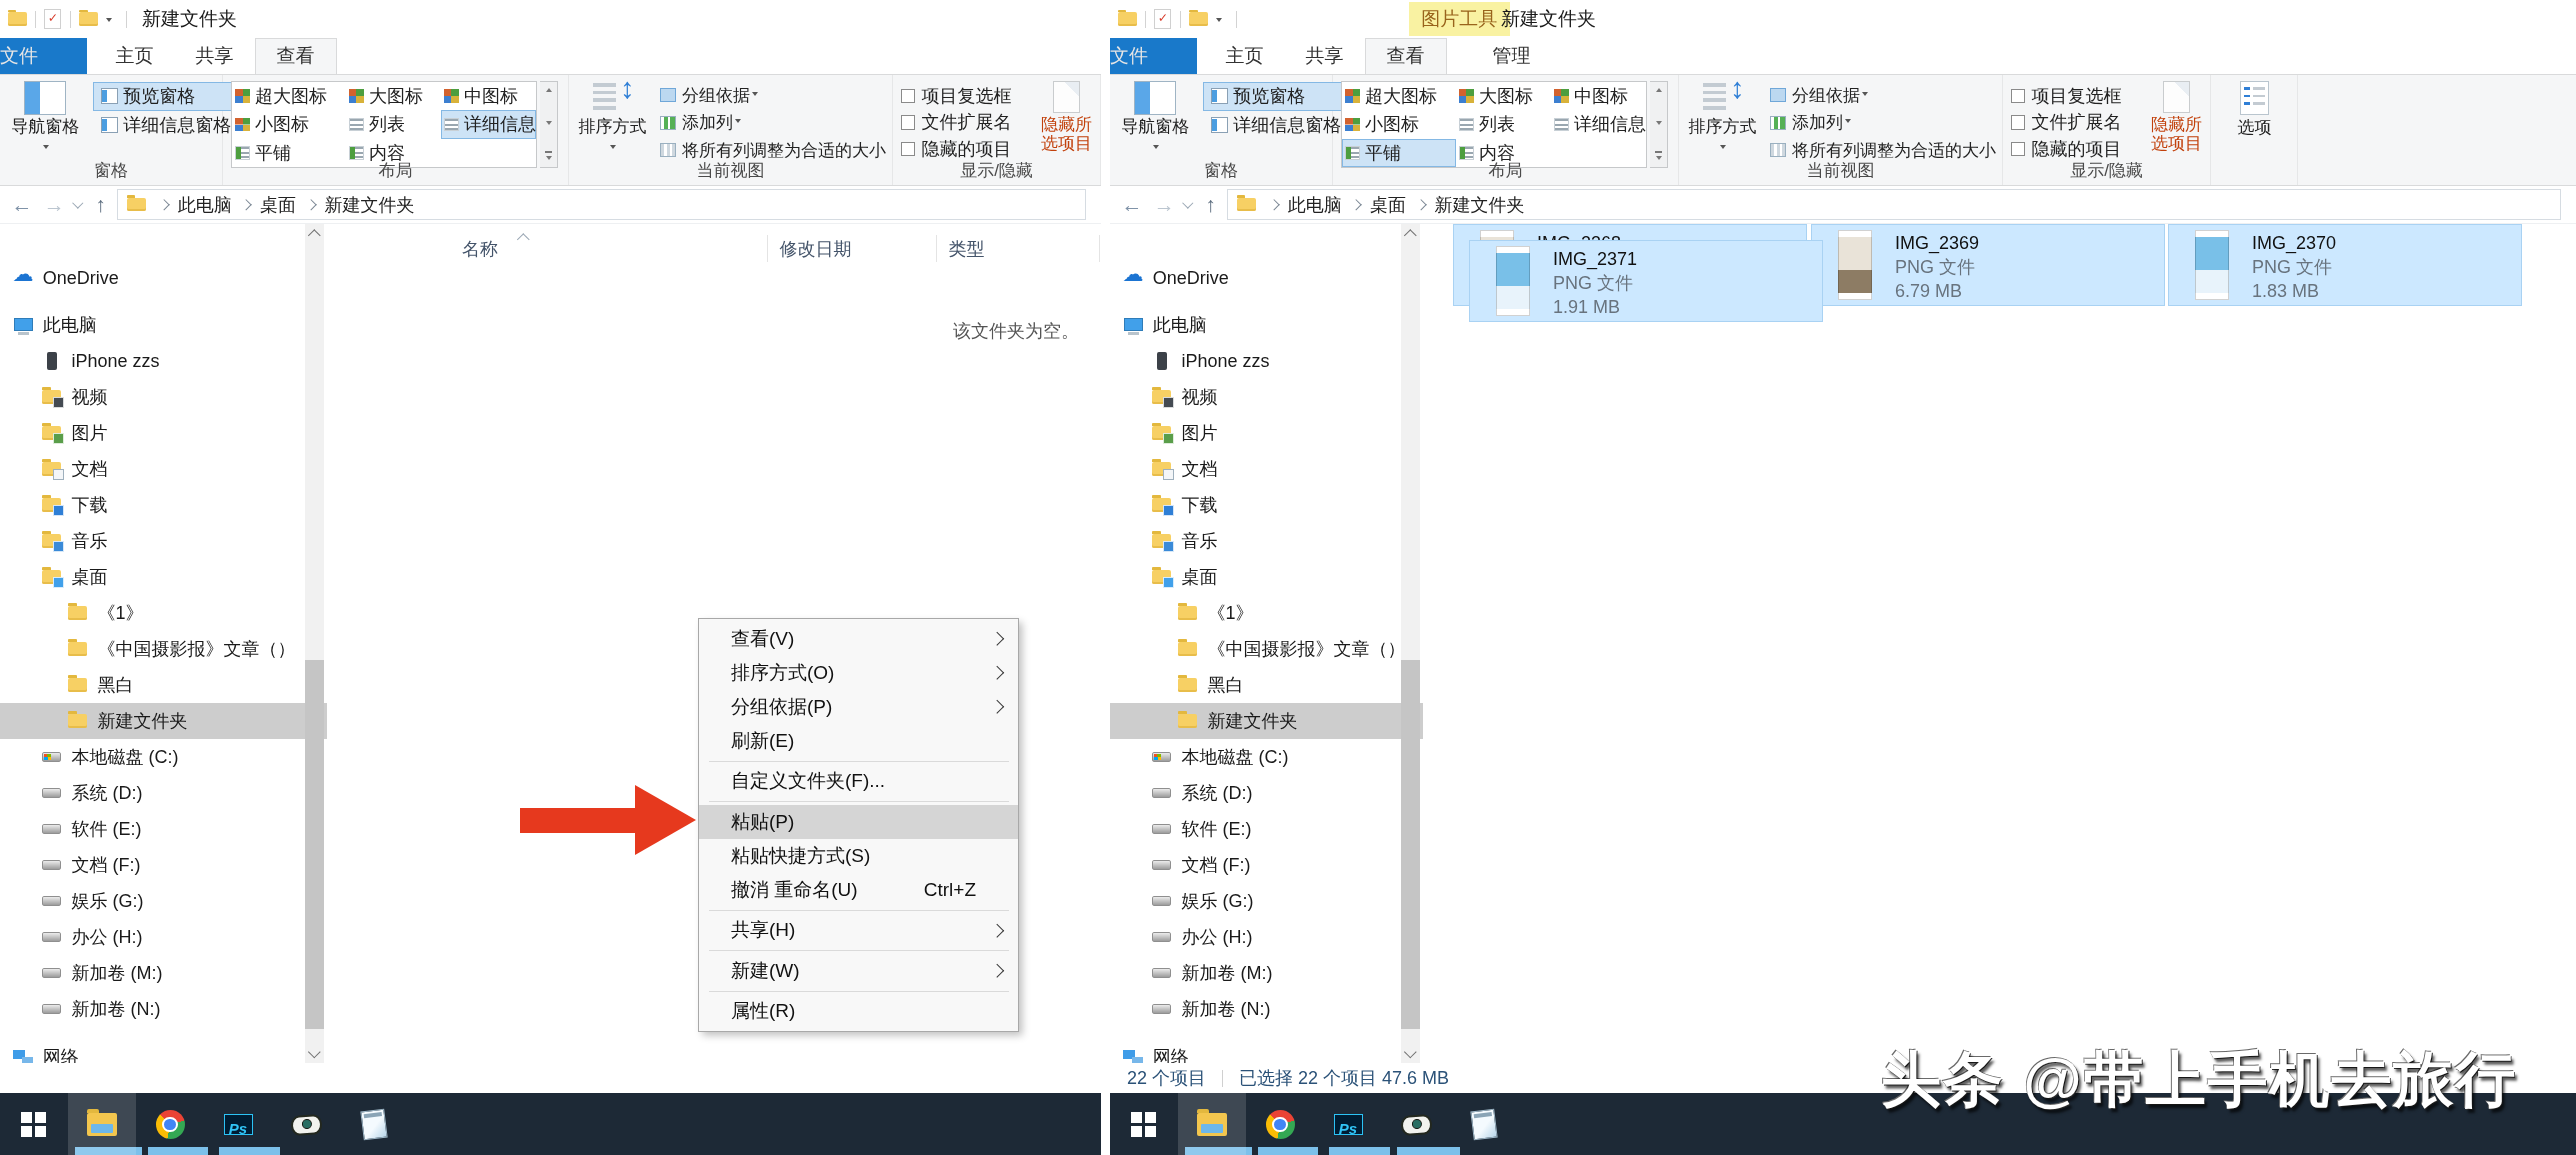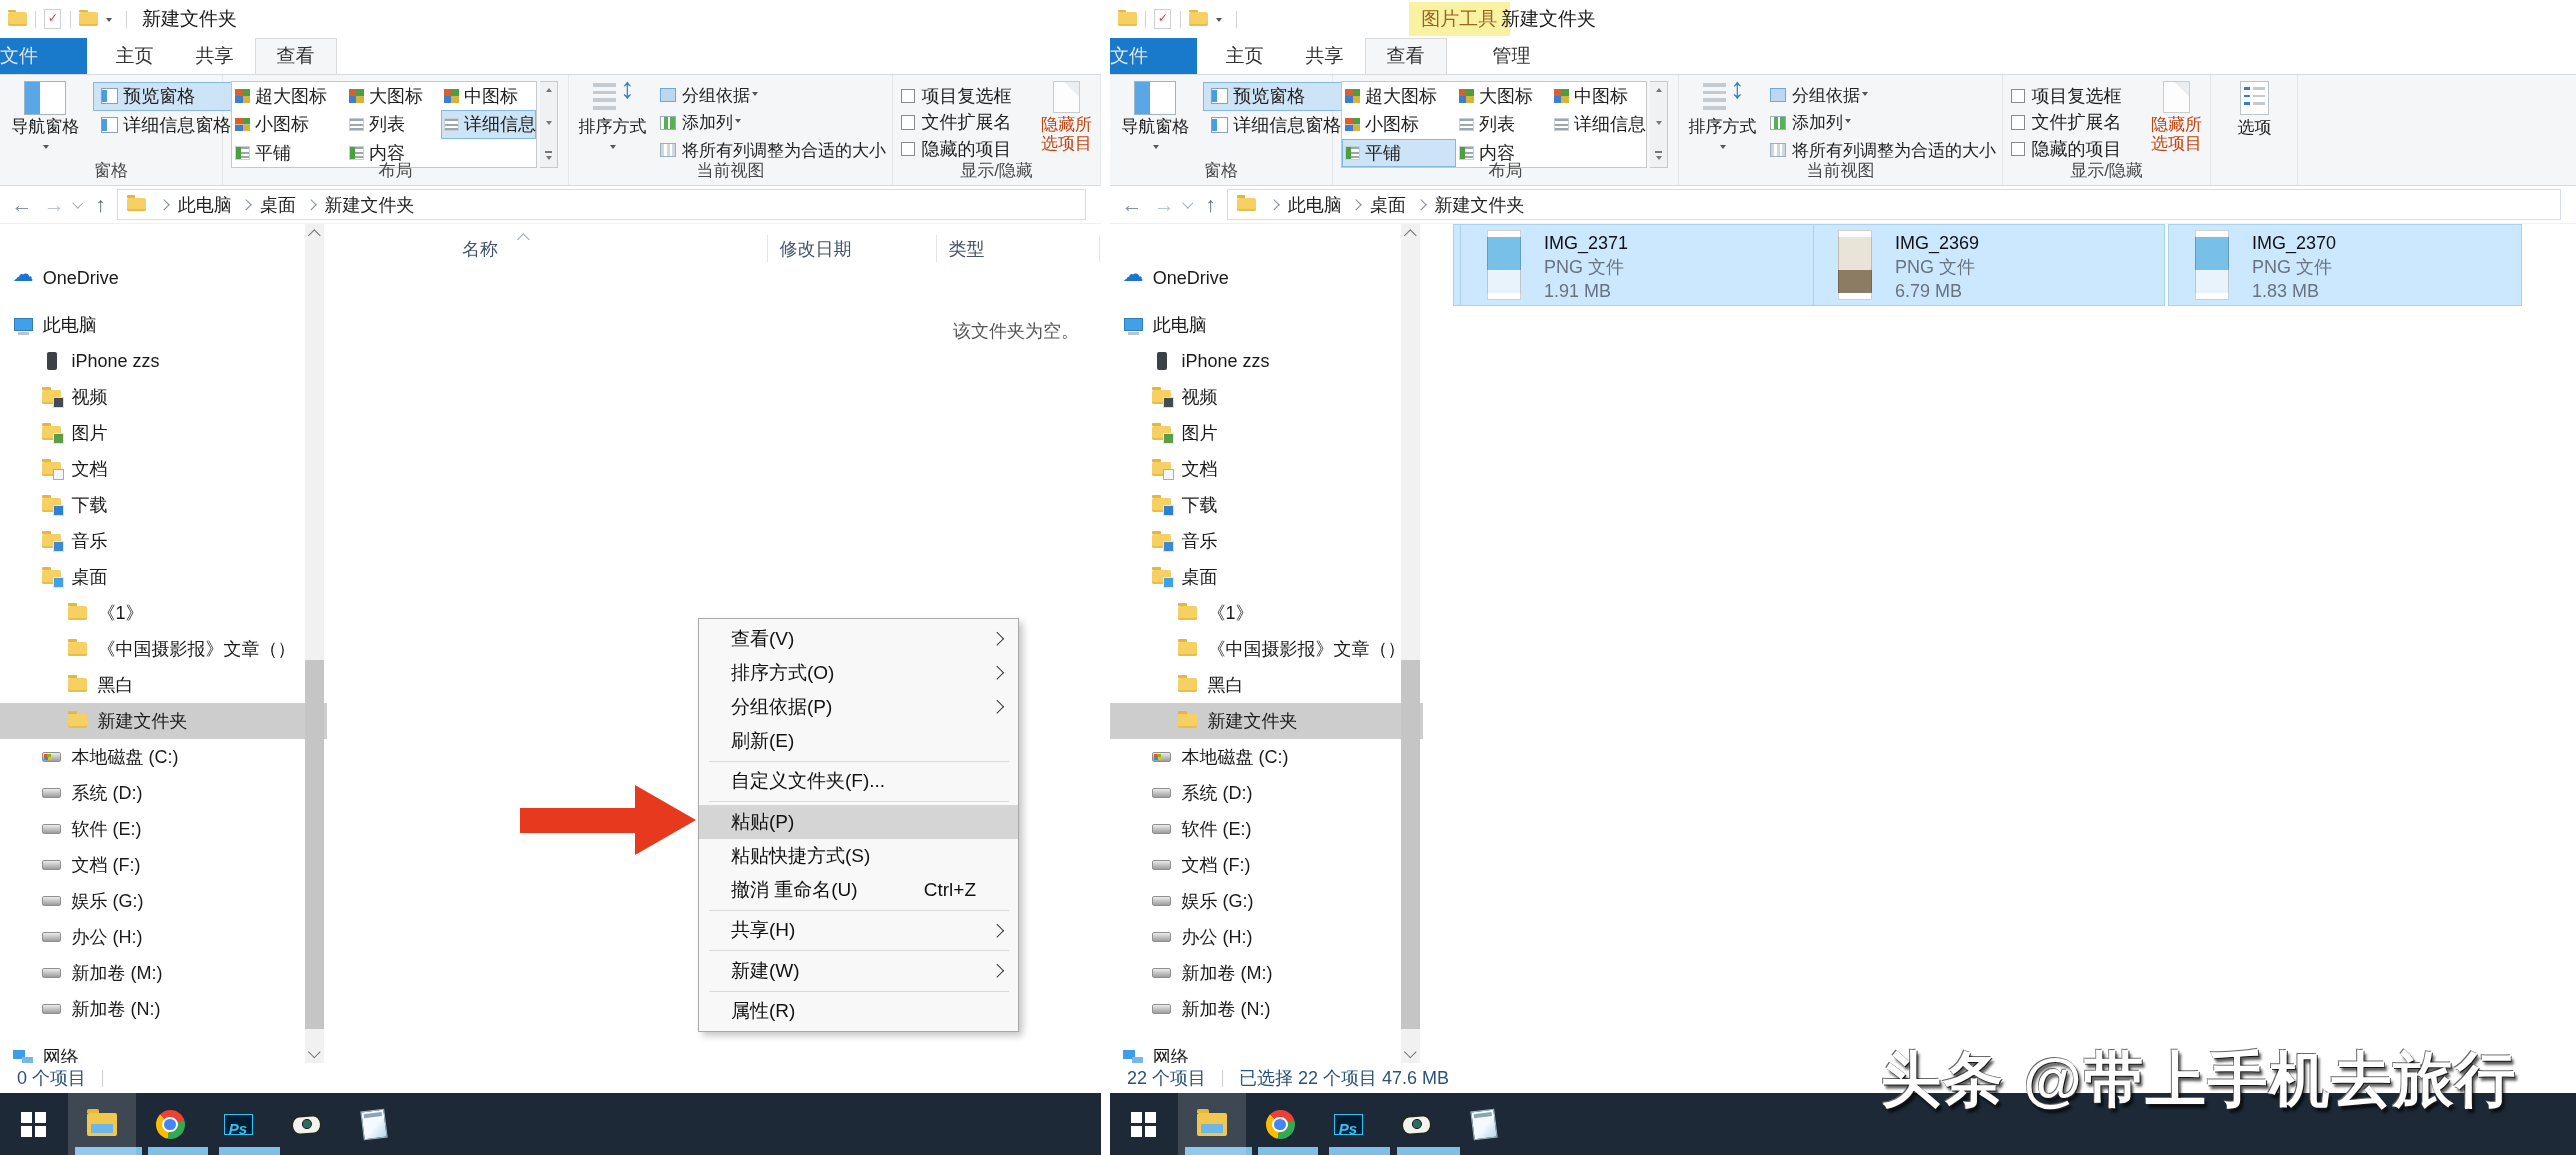--- a/index.html
+++ b/index.html
@@ -476,25 +476,20 @@
         <div class="msep"></div>
         <div class="mi"><span>新建(W)</span><span class="sub"></span></div>
         <div class="msep"></div>
         <div class="mi"><span>属性(R)</span></div>
       </div>
     <div class="paste-arrow">
       <div class="shaft"></div>
         <div class="head"></div>
     </div>
 
-    <div class="statusbar">
-      <span class="s1">0 个项目</span>
-      <span class="status-sep"></span>
-
-    </div>
 
     <div class="taskbar">
       <span class="strip st1"></span>
       <span class="strip st2"></span>
       <span class="strip st3"></span>
 
     <div class="tb-cell">
           <i class="tb-i tb-start"></i>
         </div>
         <div class="tb-cell active">
@@ -988,21 +983,21 @@
             <div class="tile" style="left: 715px;">
               <div class="thumb-wrap">
                 <div class="thumb phone" style="background: linear-gradient(rgb(255, 255, 255) 0px, rgb(255, 255, 255) 9%, rgb(121, 192, 232) 9%, rgb(121, 192, 232) 58%, rgb(232, 243, 251) 58%, rgb(232, 243, 251) 91%, rgb(255, 255, 255) 91%);"></div>
               </div>
               <div class="tile-text">
                 <div class="t-name">IMG_2370</div>
                 <div class="t-type">PNG 文件</div>
                 <div class="t-size">1.83 MB</div>
               </div>
             </div>
-            <div class="tile" style="left: 7px;">
+            <div class="tile" style="left: 16px; margin-top: 16px;">
               <div class="thumb-wrap">
                 <div class="thumb phone" style="background: linear-gradient(rgb(255, 255, 255) 0px, rgb(255, 255, 255) 9%, rgb(121, 192, 232) 9%, rgb(121, 192, 232) 58%, rgb(232, 243, 251) 58%, rgb(232, 243, 251) 91%, rgb(255, 255, 255) 91%);"></div>
               </div>
               <div class="tile-text">
                 <div class="t-name">IMG_2371</div>
                 <div class="t-type">PNG 文件</div>
                 <div class="t-size">1.91 MB</div>
               </div>
             </div>
           </div>

